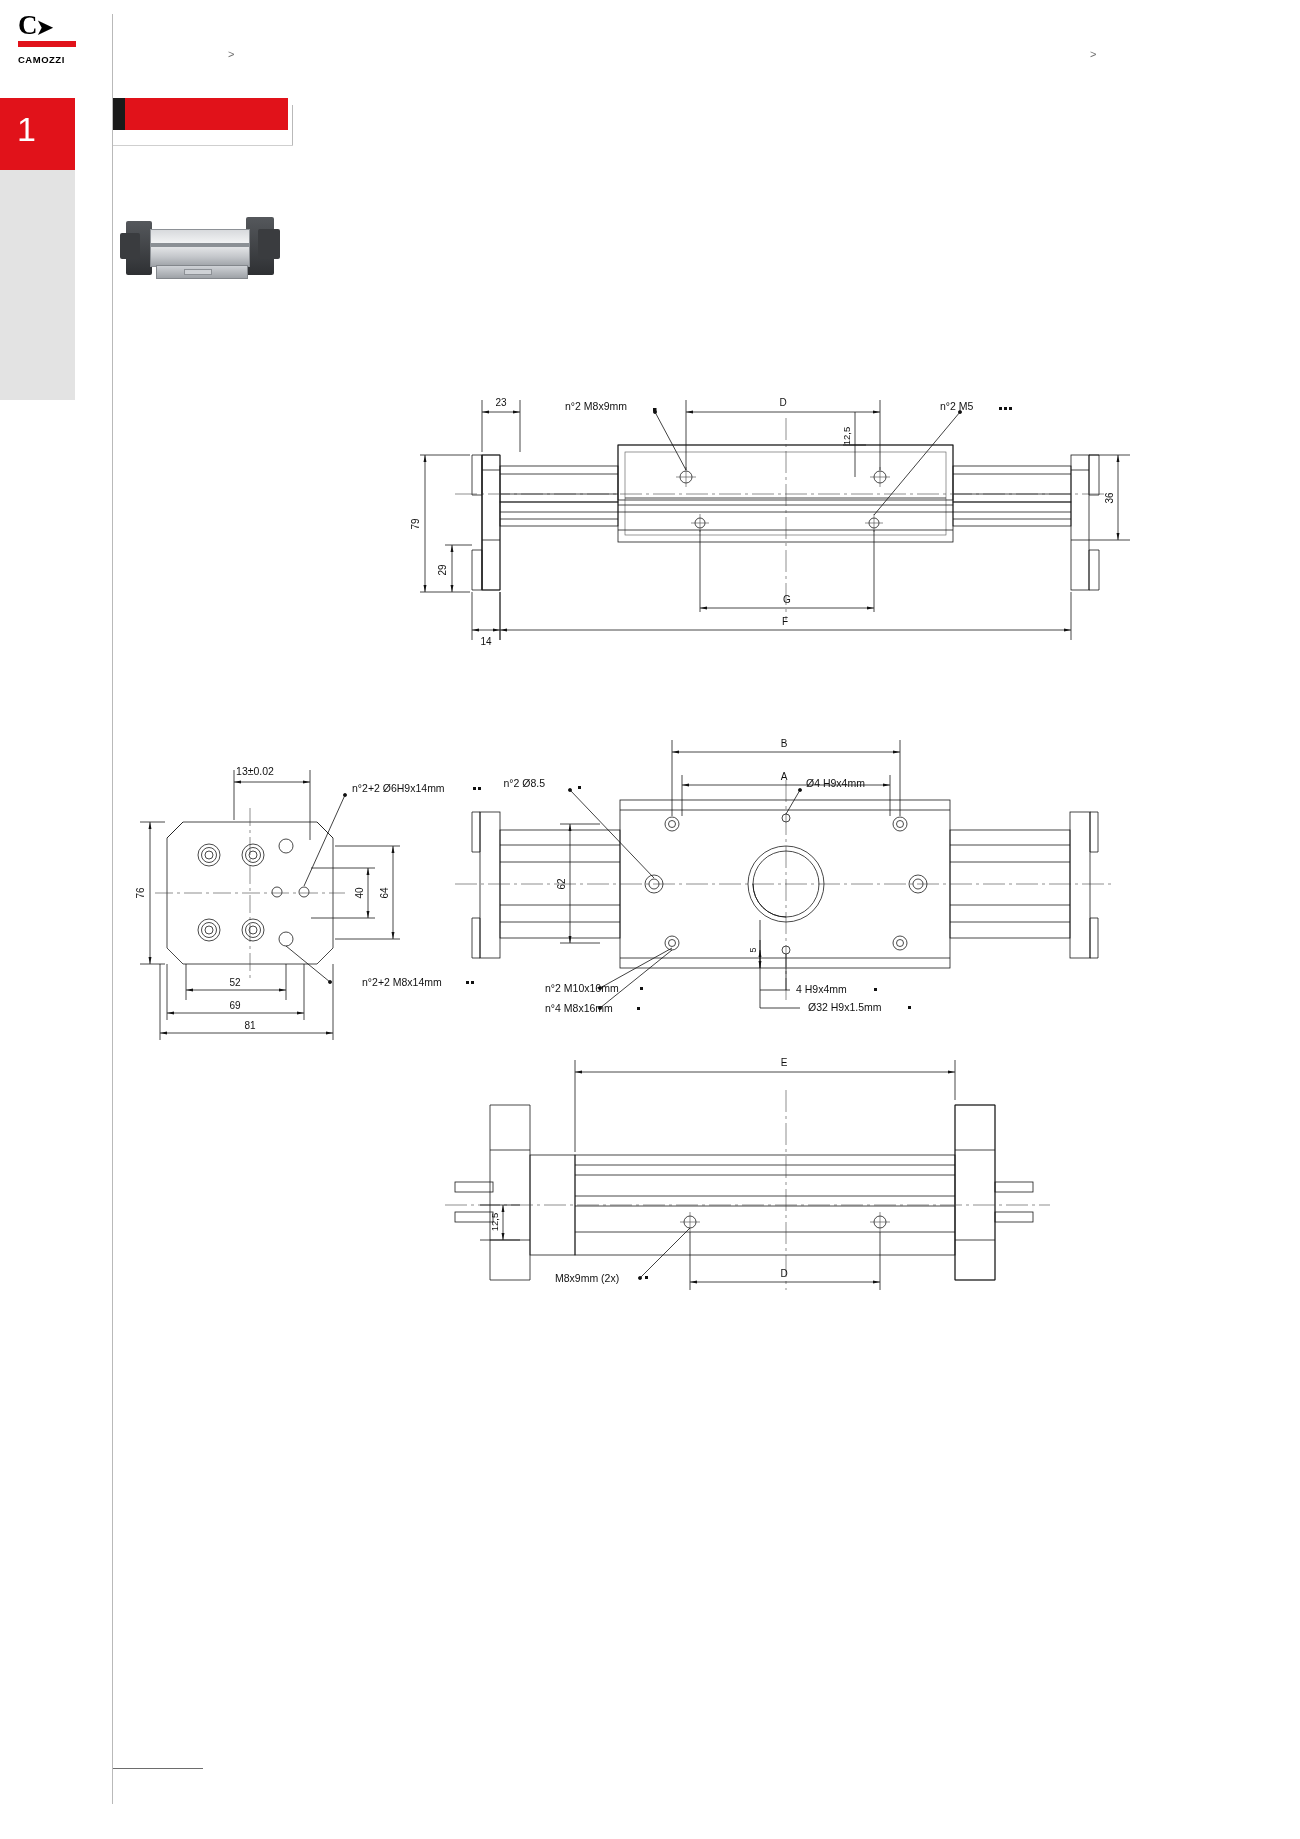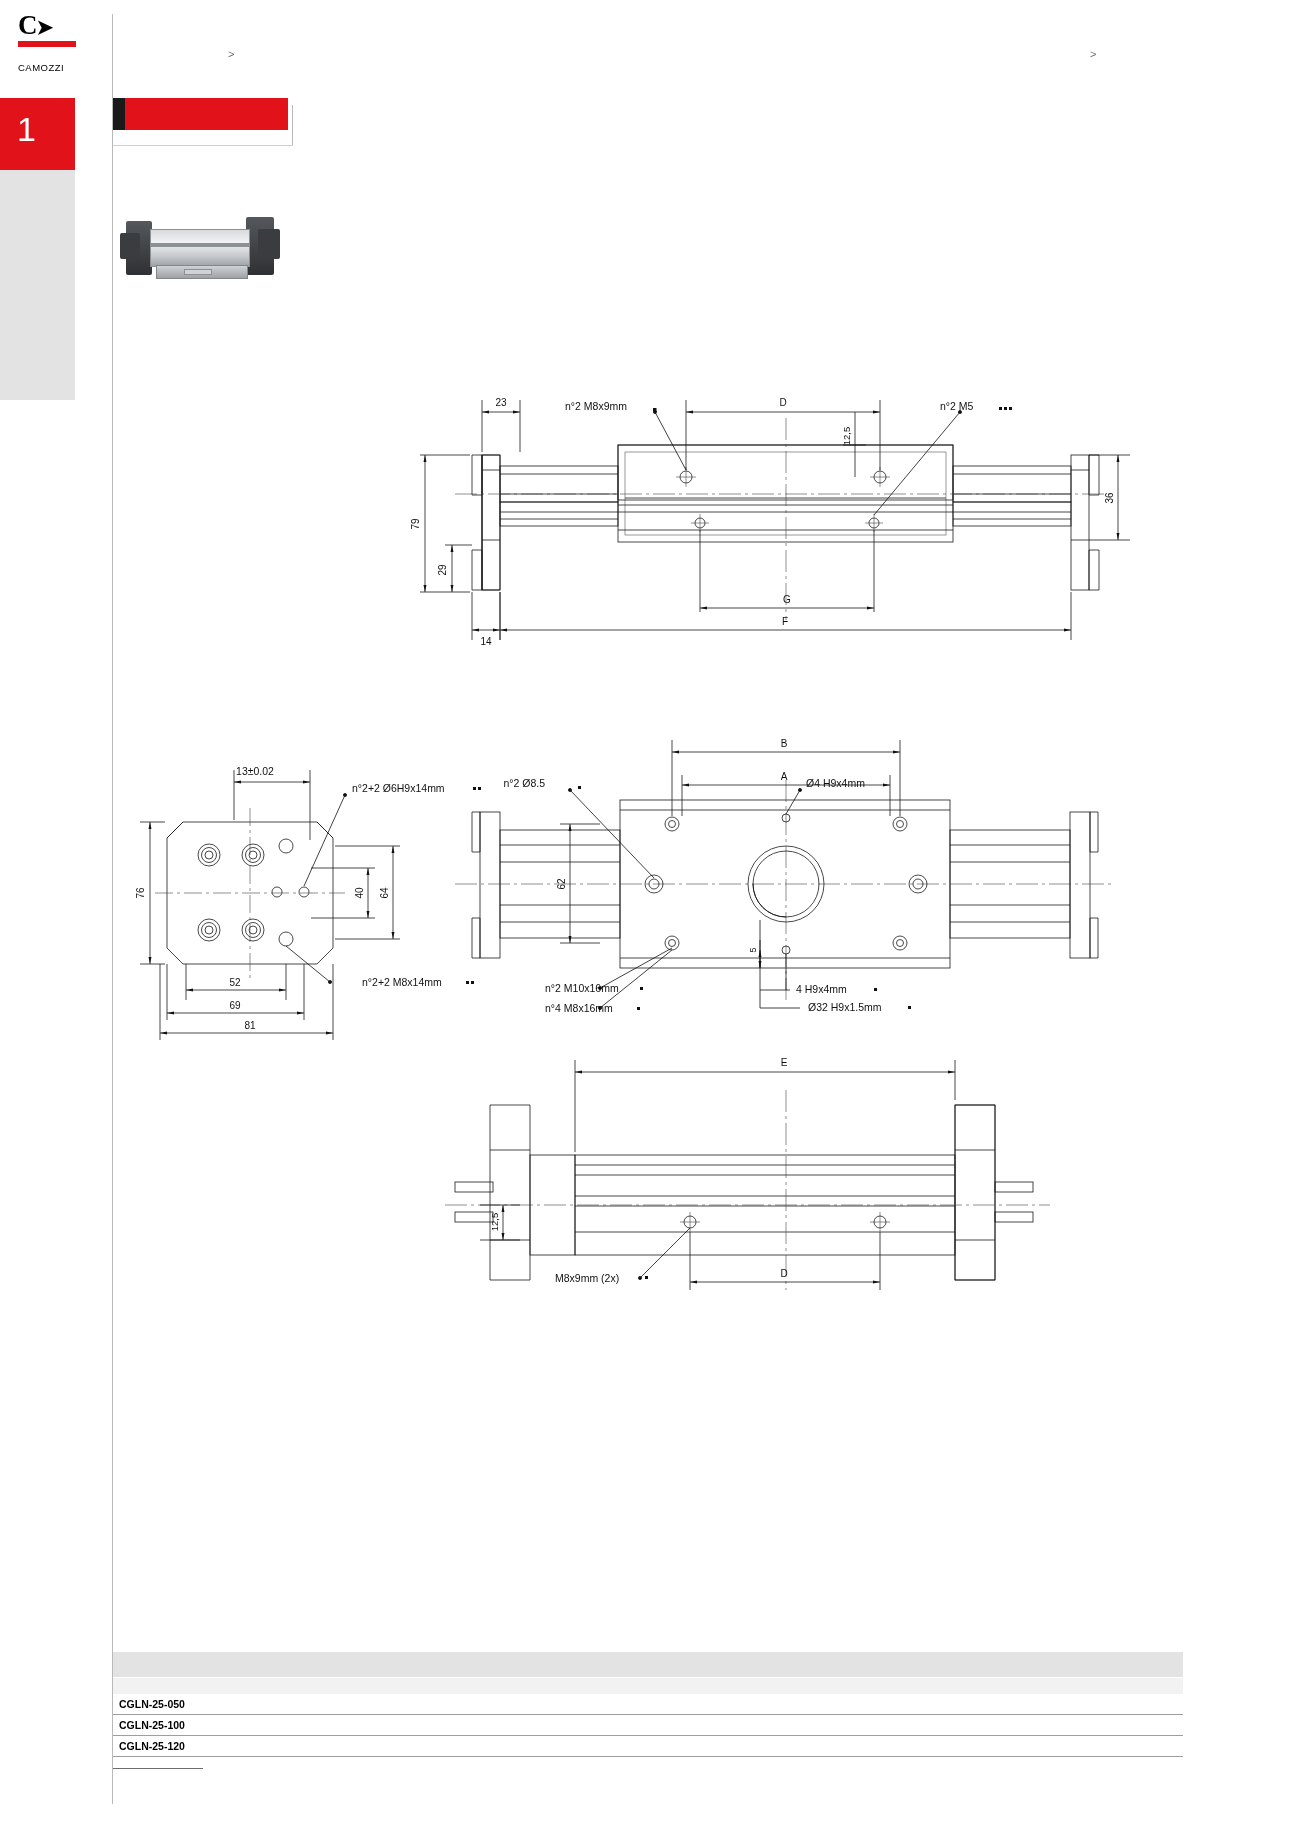--- a/index.html
+++ b/index.html
@@ -22,22 +22,22 @@
   }
   .logo-c {
     font-family:"Liberation Serif", serif;
     font-size:27px; font-weight:bold; color:#000; line-height:26px;
     letter-spacing:-1px;
   }
   .logo-bar {
     width:58px; height:6px; background:#e1121a; margin-top:1px;
   }
   .logo-name {
-    font-size:9.5px; font-weight:normal; letter-spacing:0.5px; color:#000;
-    margin-top:15px;
+    font-size:9.5px; font-weight:bold; letter-spacing:0.5px; color:#000;
+    margin-top:7px;
   }
   .chapter-tab {
     position:absolute; left:0; top:98px; width:75px; height:72px;
     background:#e1121a;
   }
   .chapter-num {
     color:#fff; font-size:34px; font-weight:300;
     font-family:"Liberation Sans", sans-serif;
     position:absolute; left:17px; top:14px; line-height:34px;
   }
@@ -555,28 +555,15 @@
       <line x1="690" y1="1232" x2="690" y2="1290"></line>
       <line x1="880" y1="1232" x2="880" y2="1290"></line>
       <line x1="690" y1="1282" x2="880" y2="1282" marker-start="url(#arrR)" marker-end="url(#arrL)"></line>
       <text x="784" y="1277" text-anchor="middle" fill="#111" stroke="none">D</text>
     </g>
 
     </g>
   </svg>
   </div>
 
-  <div class="tbl">
-    <div class="tbl-head"></div>
-    <div class="tbl-sub"></div>
-    <div class="tbl-row">
-      <span class="tbl-cell-model">CGLN-25-050</span>
-    </div>
-    <div class="tbl-row">
-      <span class="tbl-cell-model">CGLN-25-100</span>
-    </div>
-    <div class="tbl-row">
-      <span class="tbl-cell-model">CGLN-25-120</span>
-    </div>
-  </div>
   <div class="tbl-footline"></div>
 
 </div>
 
 </body></html>

